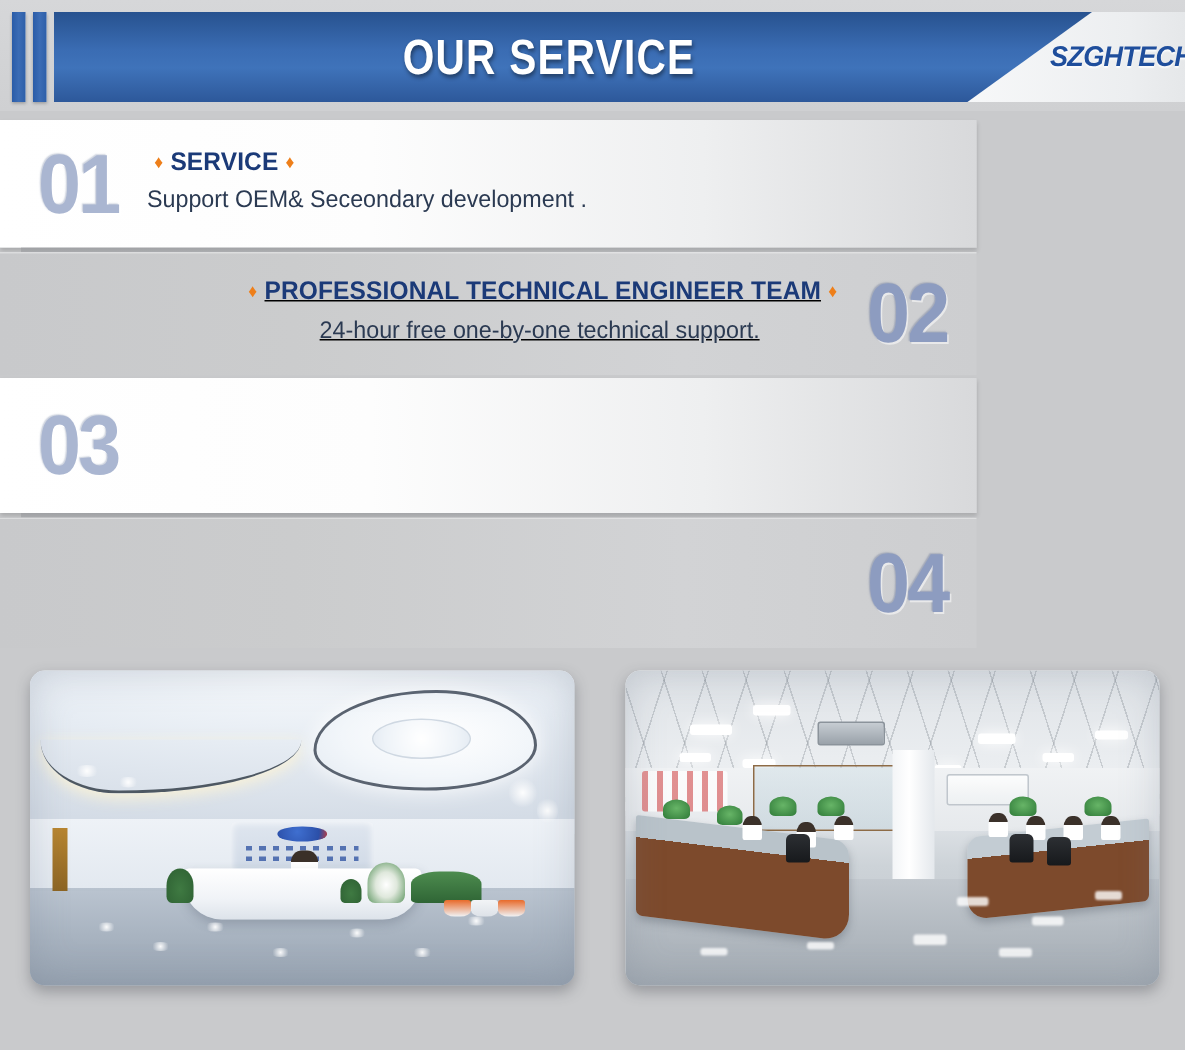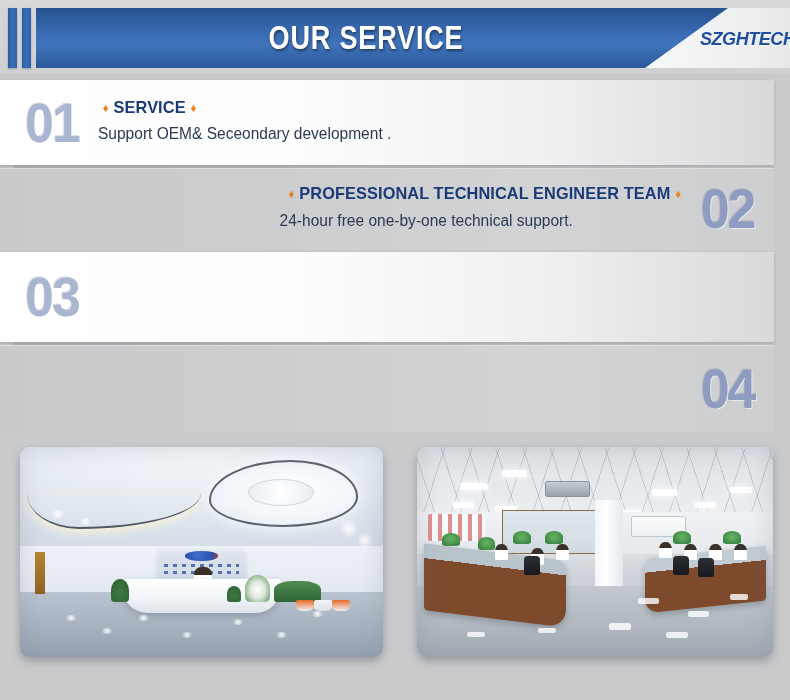--- a/index.html
+++ b/index.html
@@ -83,21 +83,21 @@
     transform: scaleX(0.95);
     transform-origin: left center;
     white-space: nowrap;
     text-shadow: 0 1px 1px rgba(255,255,255,0.8);
   }
 
   
   .row {
     position: absolute;
     left: 0;
-    width: 774px;
+    width: 651px;
     box-sizing: border-box;
   }
   
   .row.light {
     background: linear-gradient(to right, #ffffff 0%, #fdfdfd 38%, #eeeff0 72%, #d8d9db 100%);
     box-shadow: 0 2px 3px rgba(0,0,0,0.16);
   }
   
   .row.dark {
     background: linear-gradient(to right, #c8c9cb 0%, #cbcccd 30%, #d2d3d5 70%, #cdced0 100%);
@@ -134,21 +134,21 @@
     color: #aab6d1;
     text-shadow: 1px 1px 0 #ffffff, -1px -1px 1px rgba(140,152,180,0.45);
   }
   .bignum.on-dark {
     color: #8d9cc0;
     text-shadow: 1px 1px 0 rgba(255,255,255,0.55), -1px -1px 1px rgba(120,132,162,0.5);
   }
 
   .row-text { flex: 0 1 auto; }
   .row-text.left  { text-align: left;  padding-left: 16px; }
-  .row-text.right { text-align: left; padding-right: 12px; }
+  .row-text.right { text-align: center; padding-right: 12px; text-decoration: underline; }
 
   .row-head {
     color: #1b3a78;
     font-size: 17px;
     font-weight: 700;
     letter-spacing: 0.1px;
     white-space: nowrap;
     line-height: 1.2;
     margin-bottom: 4px;
     transform: scaleX(0.96);

